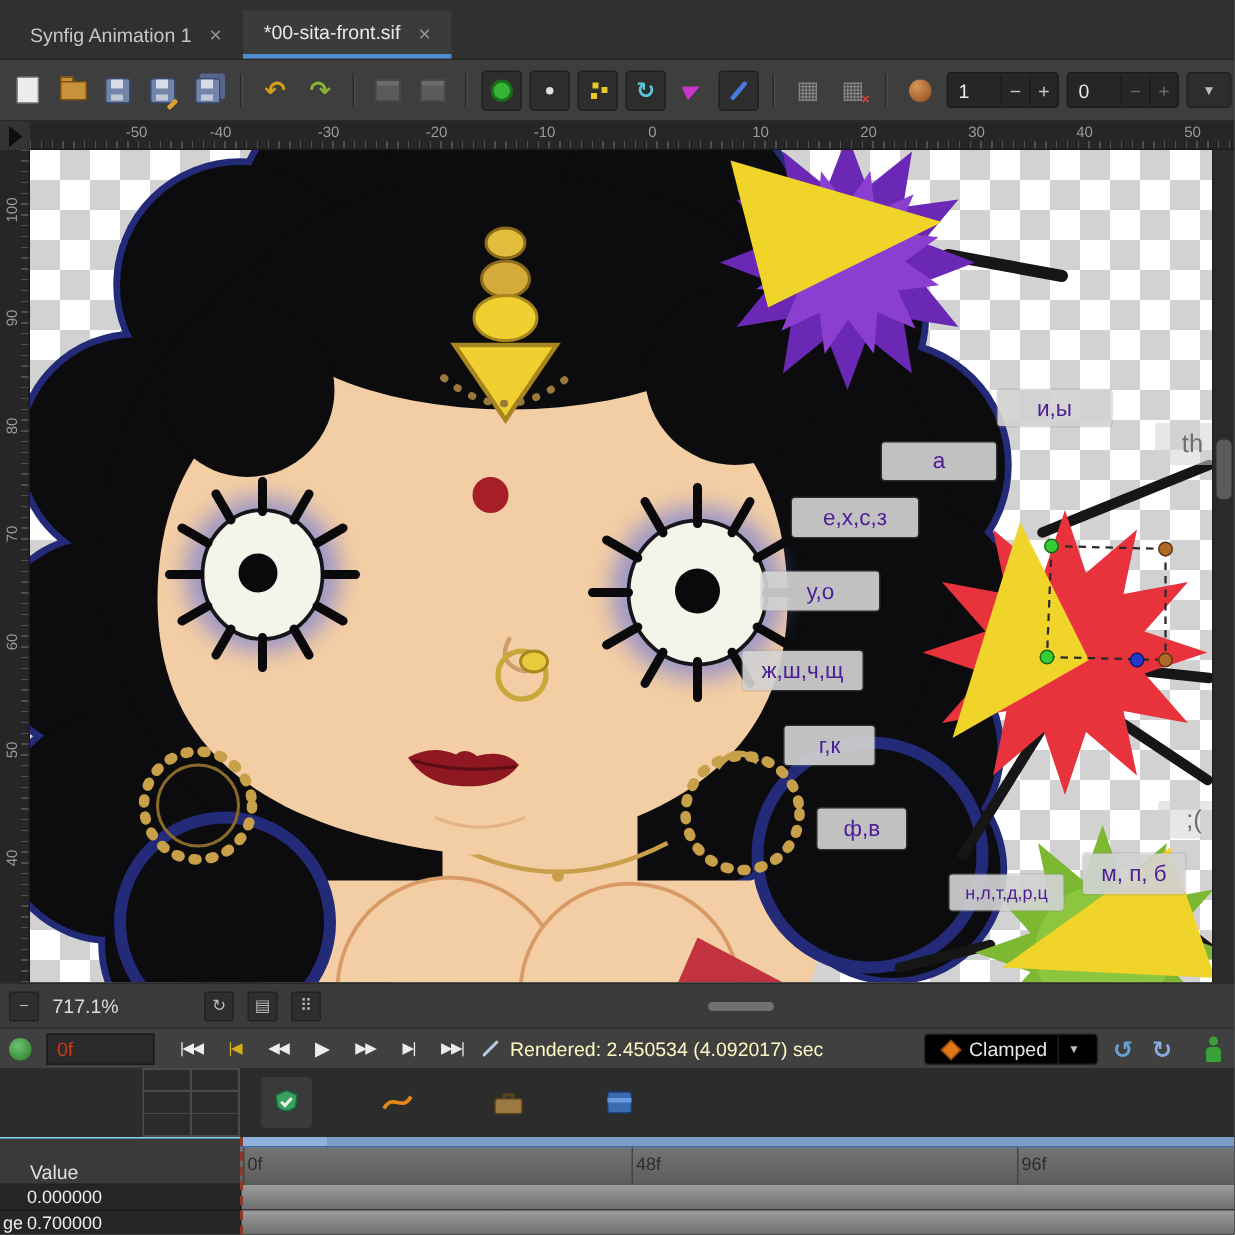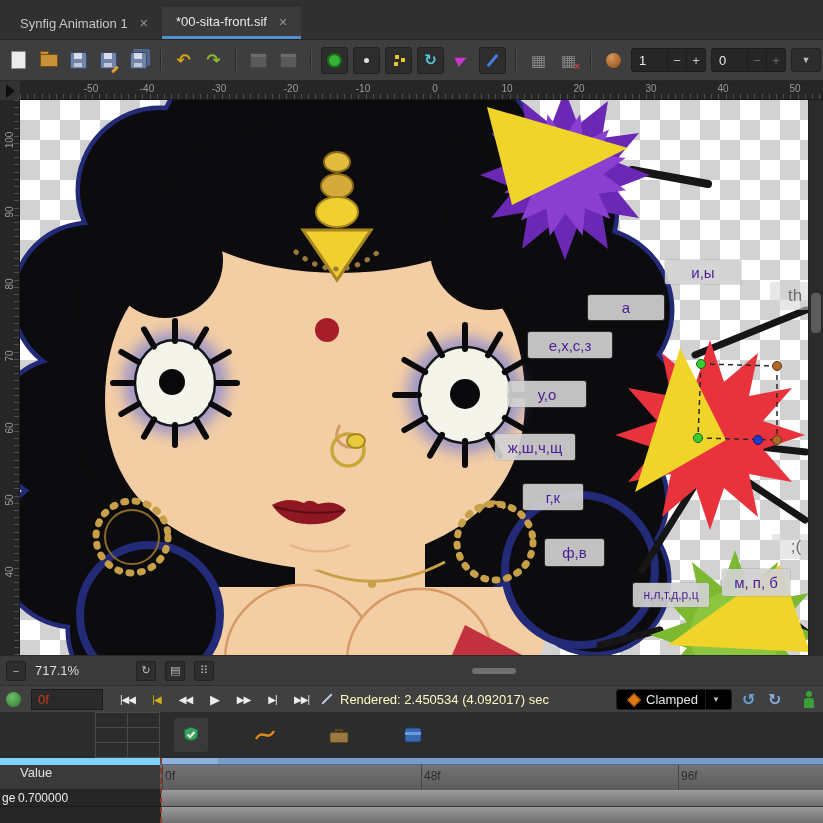--- a/index.html
+++ b/index.html
@@ -91,22 +91,22 @@
   .person::before{content:'';position:absolute;left:3px;top:0;width:6px;height:6px;border-radius:50%;background:#3aa03a;}
   .person::after{content:'';position:absolute;left:1px;top:7px;width:10px;height:10px;background:#3aa03a;border-radius:3px 3px 1px 1px;}
   
   .panel{position:absolute;left:0;top:712px;width:823px;height:111px;background:#2c2c2c;}
   .corner-grid{position:absolute;left:95px;top:0;width:65px;height:46px;
     background-image:repeating-linear-gradient(90deg,#4a4a4a 0 1px,transparent 1px 32px),
                      repeating-linear-gradient(0deg,#4a4a4a 0 1px,transparent 1px 15px);}
   .panel-tabs{position:absolute;left:160px;top:0;height:46px;right:0;display:flex;align-items:center;gap:40px;padding-left:14px;}
   .ptab{width:34px;height:34px;display:flex;align-items:center;justify-content:center;border-radius:3px;}
   .ptab.active{background:#3a3a3a;}
-  .value-header{position:absolute;left:0;top:46px;width:160px;height:32px;background:#3a3a3a;border-top:7px solid #7dd3fc;
-    border-bottom:1px solid #222;color:#e0e0e0;font-size:13px;display:flex;align-items:flex-start;padding-left:20px;box-sizing:border-box;}
+  .value-header{position:absolute;left:0;top:46px;width:160px;height:32px;background:#3a3a3a;border-top:1px solid #7dd3fc;
+    border-bottom:1px solid #222;color:#e0e0e0;font-size:13px;display:flex;align-items:flex-end;padding-left:20px;box-sizing:border-box;}
   .track-ruler{position:absolute;left:160px;top:46px;right:0;height:32px;background:linear-gradient(#7a7a7a,#5c5c5c);overflow:hidden;}
   .track-bluebar{position:absolute;left:0;top:0;right:0;height:7px;background:#7a9cc8;border-bottom:1px solid #4a6a98;box-sizing:border-box;}
   .track-bluebar::before{content:'';position:absolute;left:0;top:0;width:58px;height:100%;background:#8fb2dd;}
   .tick{position:absolute;top:7px;bottom:0;width:1px;background:#454545;}
   .tick-label{position:absolute;top:11px;font-size:12px;color:#2d2d2d;}
   .param-rows{position:absolute;left:0;top:78px;width:160px;bottom:0;background:#262626;}
   .prow{height:16px;position:relative;border-bottom:1px solid #1d1d1d;color:#ececec;font-size:12px;}
   .prefix{position:absolute;left:2px;top:1px;}
   .pval{position:absolute;left:18px;top:1px;}
   .track-rows{position:absolute;left:160px;top:78px;right:0;bottom:0;border-left:1px solid #1a1a1a;}
@@ -427,20 +427,23 @@
       <div class="track-bluebar"></div>
     <span class="tick" style="left: 2px;"></span>
         <span class="tick-label" style="left: 5px;">0f</span>
         <span class="tick" style="left: 261px;"></span>
         <span class="tick-label" style="left: 264px;">48f</span>
         <span class="tick" style="left: 518px;"></span>
         <span class="tick-label" style="left: 521px;">96f</span>
       </div>
     <div class="param-rows" id="param-rows">
         <div class="prow">
+          <span class="pval">0.000000</span>
+        </div>
+        <div class="prow">
           <span class="prefix">ge</span>
           <span class="pval">0.700000</span>
         </div>
       </div>
     <div class="track-rows" id="track-rows">
         <div class="trow"></div>
         <div class="trow"></div>
       </div>
     <div class="cursor-line"></div>
   </div>

